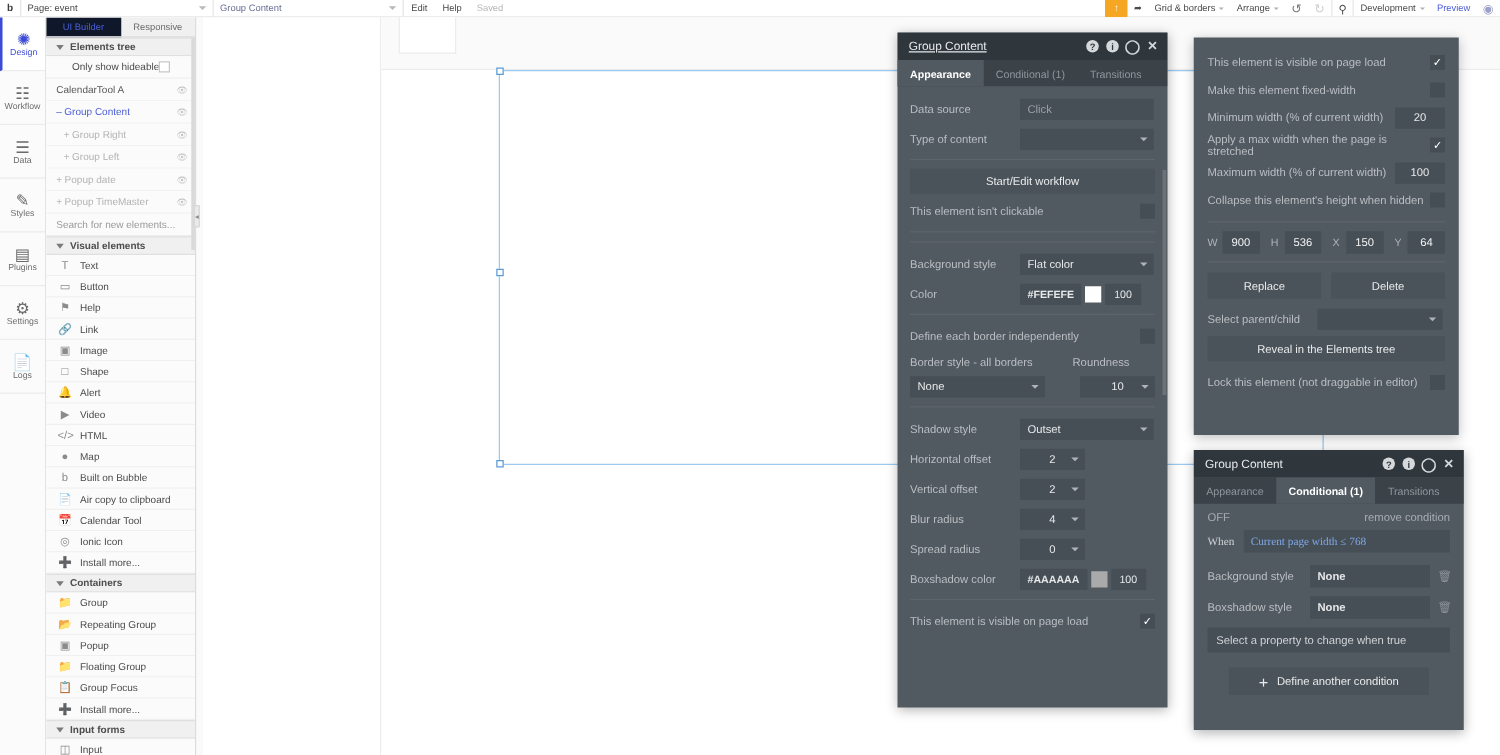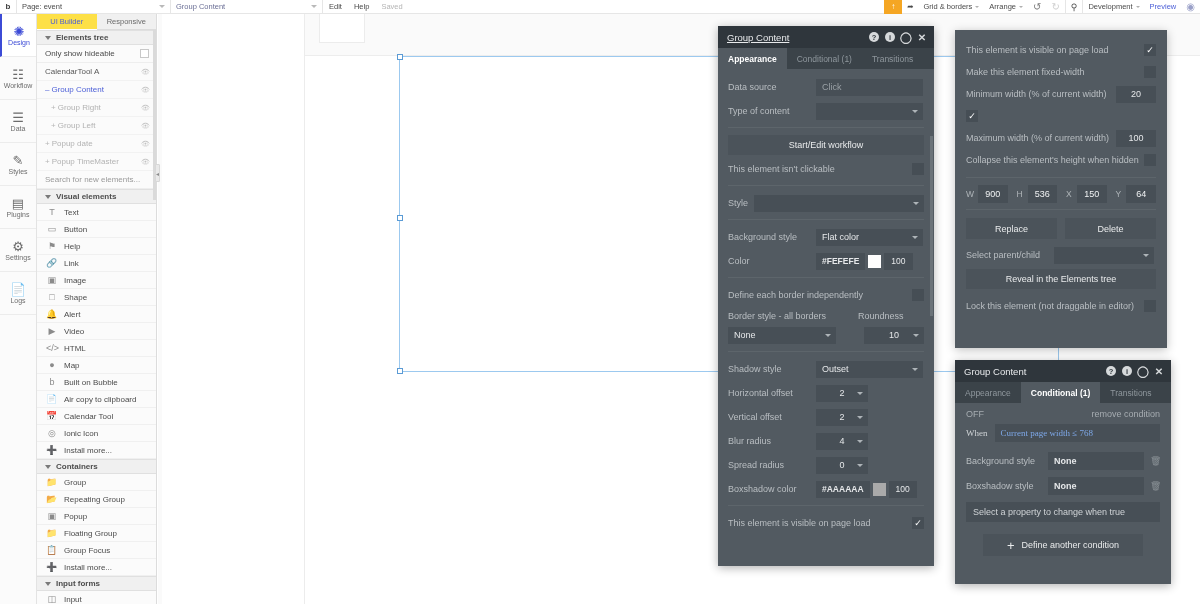--- a/index.html
+++ b/index.html
@@ -83,34 +83,34 @@
   .lpanel {
     position: absolute; top: 14px; left: 37px; width: 120px; height: 590px;
     background: #fbfbfb; border-right: 1px solid #dcdcdc; overflow: hidden;
   }
   .lp-tabs { display: flex; height: 16px; background: #f0f0f0; }
   .lp-tab {
     flex: 1 1 50%; display: flex; align-items: center; justify-content: center;
     font-size: 7.5px; color: #6a6a6a; border-bottom: 1px solid #dcdcdc;
   }
   .lp-tab.active {
-    background: #fde047; color: #4b5ed7; border-bottom: 1px solid #ffffff;
+    background: #0f172a; color: #4b5ed7; border-bottom: 1px solid #ffffff;
   }
   .lp-section {
     height: 15px; display: flex; align-items: center; gap: 5px;
     padding-left: 8px; background: #f0f0f0;
     border-bottom: 1px solid #e0e0e0; border-top: 1px solid #e0e0e0;
     font-size: 8px; color: #4d4d4d; font-weight: bold;
   }
   .tri-down {
     width: 0; height: 0; border-left: 3px solid transparent;
     border-right: 3px solid transparent; border-top: 4px solid #7a7a7a;
   }
   .lp-check-row {
-    height: 18px; display: flex; align-items: center; justify-content: space-between;
+    height: 18px; display: flex; align-items: center; justify-content: center;
     padding: 0 7px 0 8px; font-size: 8px; color: #4b4b4b;
     border-bottom: 1px solid #eeeeee; background: #fbfbfb;
   }
   .cbox { width: 9px; height: 9px; border: 1px solid #c8c8c8; background: #fff; }
   .tree-row {
     height: 18px; display: flex; align-items: center;
     padding-left: 8px; font-size: 8px; border-bottom: 1px solid #f2f2f2;
     background: #fbfbfb; position: relative; white-space: nowrap;
   }
   .tree-row .eye {
@@ -627,27 +627,20 @@
     </div>
 
     <div class="row">
       <span class="lab">This element isn't clickable</span>
       <span class="spacer"></span>
       <span class="chk"></span>
     </div>
 
     <div class="divider"></div>
 
-    <div class="row">
-      <span class="lab" style="width:18px;">Style</span>
-      <span class="ctl" style="width:177px;margin-left:8px;">
-        <span></span>
-        <span class="dd-caret"></span>
-      </span>
-    </div>
 
     <div class="divider"></div>
 
     <div class="row">
       <span class="lab lab-w90">Background style</span>
       <span class="ctl" style="width:107px;">
         <span>Flat color</span>
         <span class="dd-caret"></span>
       </span>
     </div>
@@ -759,20 +752,21 @@
       <span>Make this element fixed-width</span>
       <span class="chk"></span>
     </div>
     <div class="prow">
       <span>Minimum width (% of current width)</span>
       <span class="num-ctl" style="width:40px;">
         <span>20</span>
       </span>
     </div>
     <div class="prow">
+      <span>Apply a max width when the page is stretched</span>
       <span class="chk">✓</span>
     </div>
     <div class="prow">
       <span>Maximum width (% of current width)</span>
       <span class="num-ctl" style="width:40px;">
         <span>100</span>
       </span>
     </div>
     <div class="prow">
       <span>Collapse this element's height when hidden</span>

